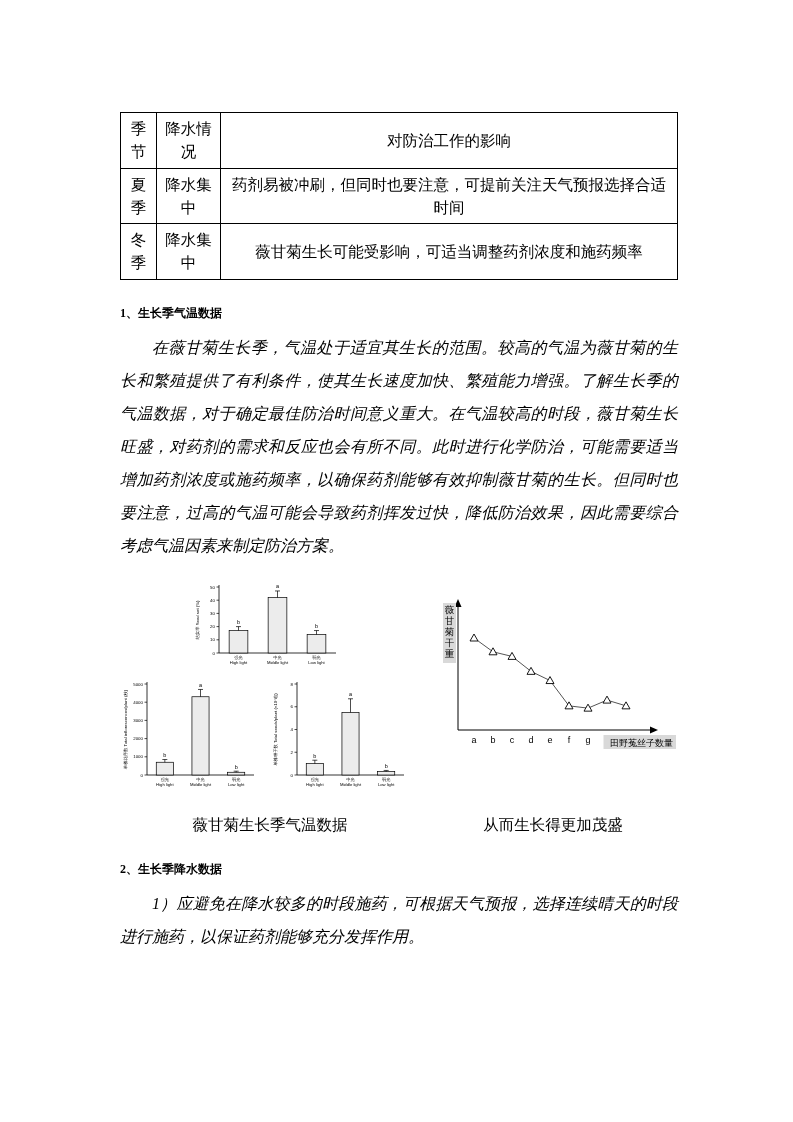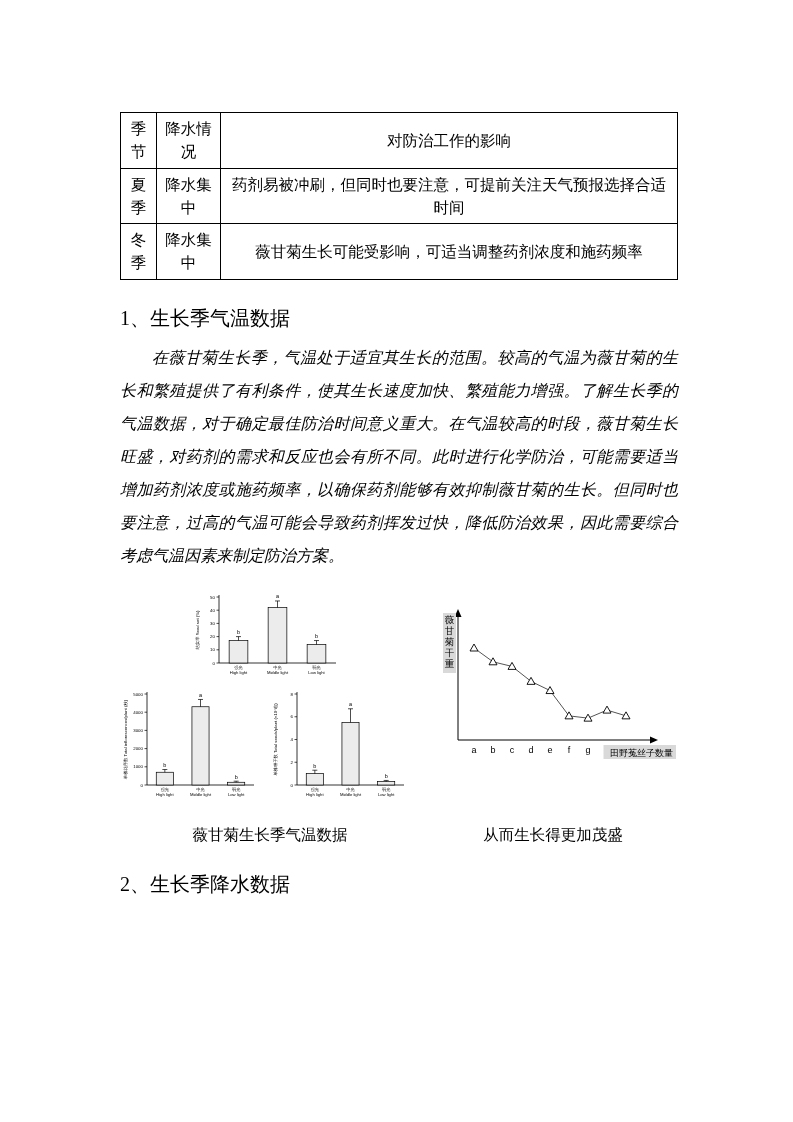--- a/index.html
+++ b/index.html
@@ -19,21 +19,21 @@
   table.precip { width: 100%; border-collapse: collapse; table-layout: fixed; }
   table.precip td {
     border: 1px solid #000;
     font-size: 15.5px; line-height: 1.5;
     text-align: center; vertical-align: middle;
     padding: 4px 4px;
     word-break: break-all;
   }
 
   .sec-heading { font-size: 16.5px; font-weight: bold; margin: 27px 0 0 0; }
-  .sub-heading { font-size: 20px; font-weight: normal; margin: 25px 0 0 0; }
+  .sub-heading { font-size: 12px; font-weight: bold; margin: 25px 0 0 0; }
   .para {
     font-size: 16px; line-height: 33px;
     text-align: justify; text-indent: 2em;
     margin: 9px 0 0 0;
     font-style: italic;
   }
 
   .figures { display: flex; justify-content: space-between; margin-top: 13px; }
   .fig-left { position: relative; width: 300px; height: 218px; }
   .fig-left svg { position: absolute; }
@@ -225,15 +225,16 @@
     </div>
 
     <div class="captions">
       <div class="cap cap-left">薇甘菊生长季气温数据</div>
       <div class="cap cap-right">从而生长得更加茂盛</div>
     </div>
 
     <div class="sub-heading">2、生长季降水数据</div>
 
 
+    <p class="para">1）应避免在降水较多的时段施药，可根据天气预报，选择连续晴天的时段进行施药，以保证药剂能够充分发挥作用。</p>
 
   </div>
 </div>
 
 </body></html>

